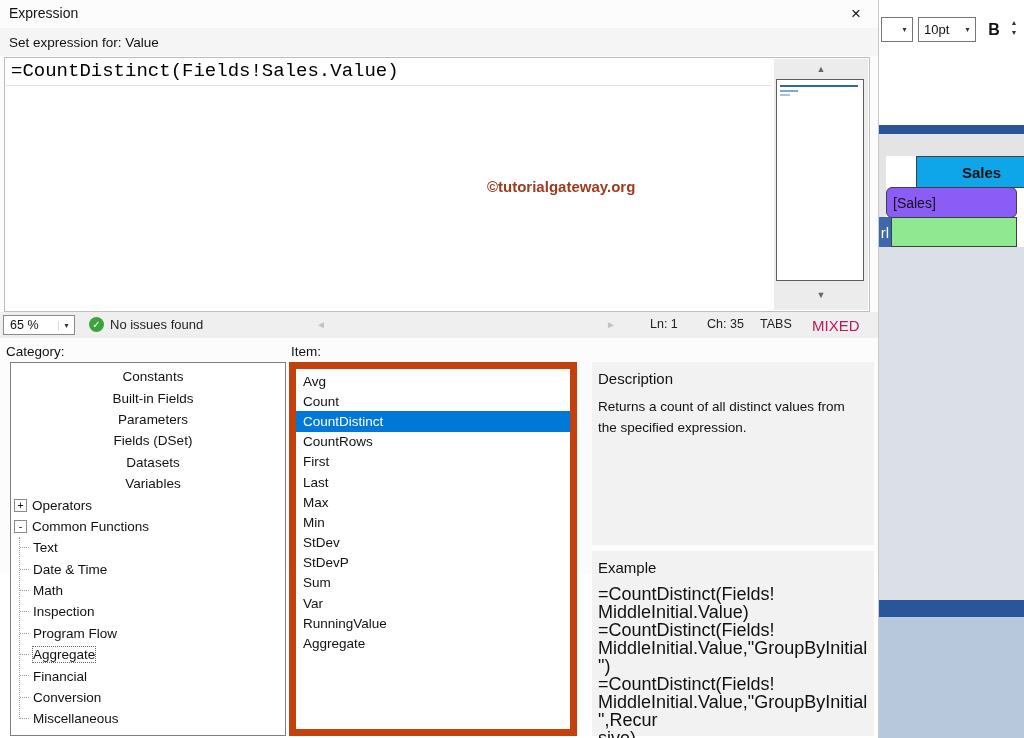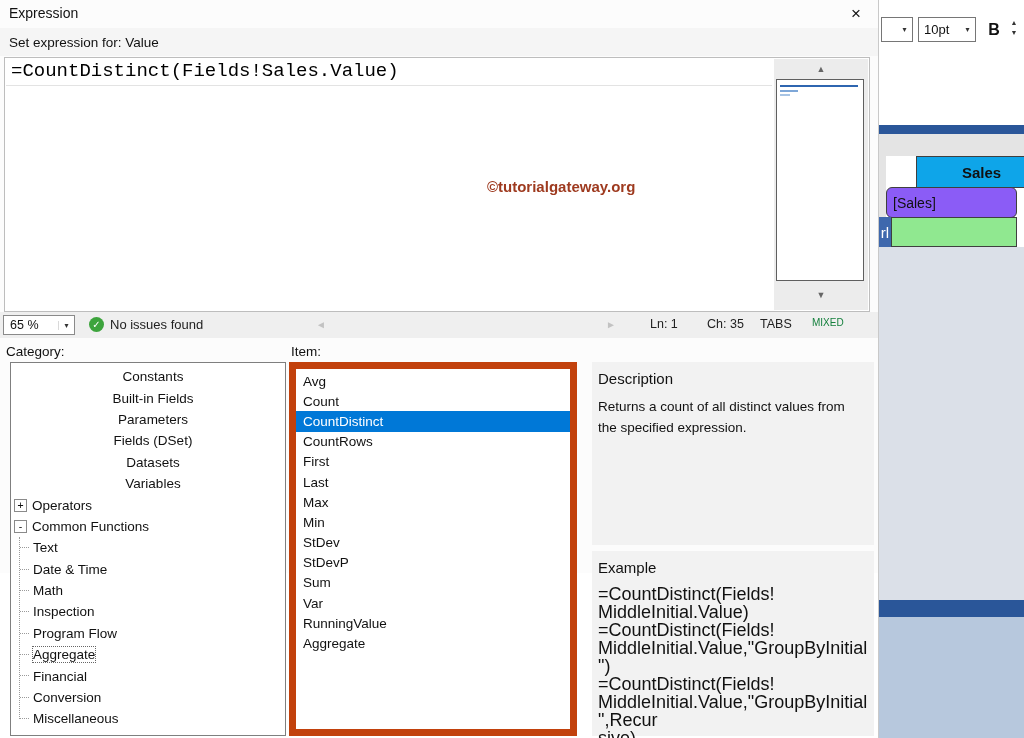--- a/index.html
+++ b/index.html
@@ -50,21 +50,21 @@
   .zoom{position:absolute;left:3px;top:3px;width:72px;height:20px;background:#fff;border:1px solid #8a8a8a;display:flex;align-items:center;box-sizing:border-box;}
   .zoom .zval{flex:1;padding-left:6px;font-size:12.5px;}
   .zoom .zarr{width:15px;border-left:1px solid #d9d9d9;text-align:center;font-size:8px;color:#333;}
   .check{position:absolute;left:89px;top:5px;width:15px;height:15px;border-radius:50%;background:#3da43d;color:#fff;font-size:10px;display:flex;align-items:center;justify-content:center;}
   .status-msg{position:absolute;left:110px;top:5px;font-size:13px;color:#222;}
   .nav-left{position:absolute;left:316px;top:7px;color:#c2c2c2;font-size:10px;}
   .nav-right{position:absolute;left:606px;top:7px;color:#c2c2c2;font-size:10px;}
   .ln{position:absolute;left:650px;top:5px;font-size:12.5px;color:#222;}
   .ch{position:absolute;left:707px;top:5px;font-size:12.5px;color:#222;}
   .tabsf{position:absolute;left:760px;top:5px;font-size:12.5px;color:#222;}
-  .mixed{position:absolute;left:812px;top:5px;font-size:10px;color:#15803d;}
+  .mixed{position:absolute;left:812px;top:5px;font-size:15px;color:#be185d;}
 
   .cat-label{position:absolute;left:6px;top:344px;font-size:13.5px;}
   .item-label{position:absolute;left:291px;top:344px;font-size:13.5px;}
 
   .catlist{position:absolute;left:10px;top:362px;width:276px;height:374px;background:#fff;border:1px solid #7f7f7f;box-sizing:border-box;padding-top:3px;overflow:hidden;}
   .tree-row{position:relative;height:21.4px;display:flex;align-items:center;font-size:13.5px;}
   .l-root{padding-left:10px;justify-content:center;}
   .l-exp{padding-left:3px;}
   .l-child{padding-left:22px;}
   .l-child::before{content:"";position:absolute;left:9px;top:10px;width:9px;border-top:1px dotted #9a9a9a;}

